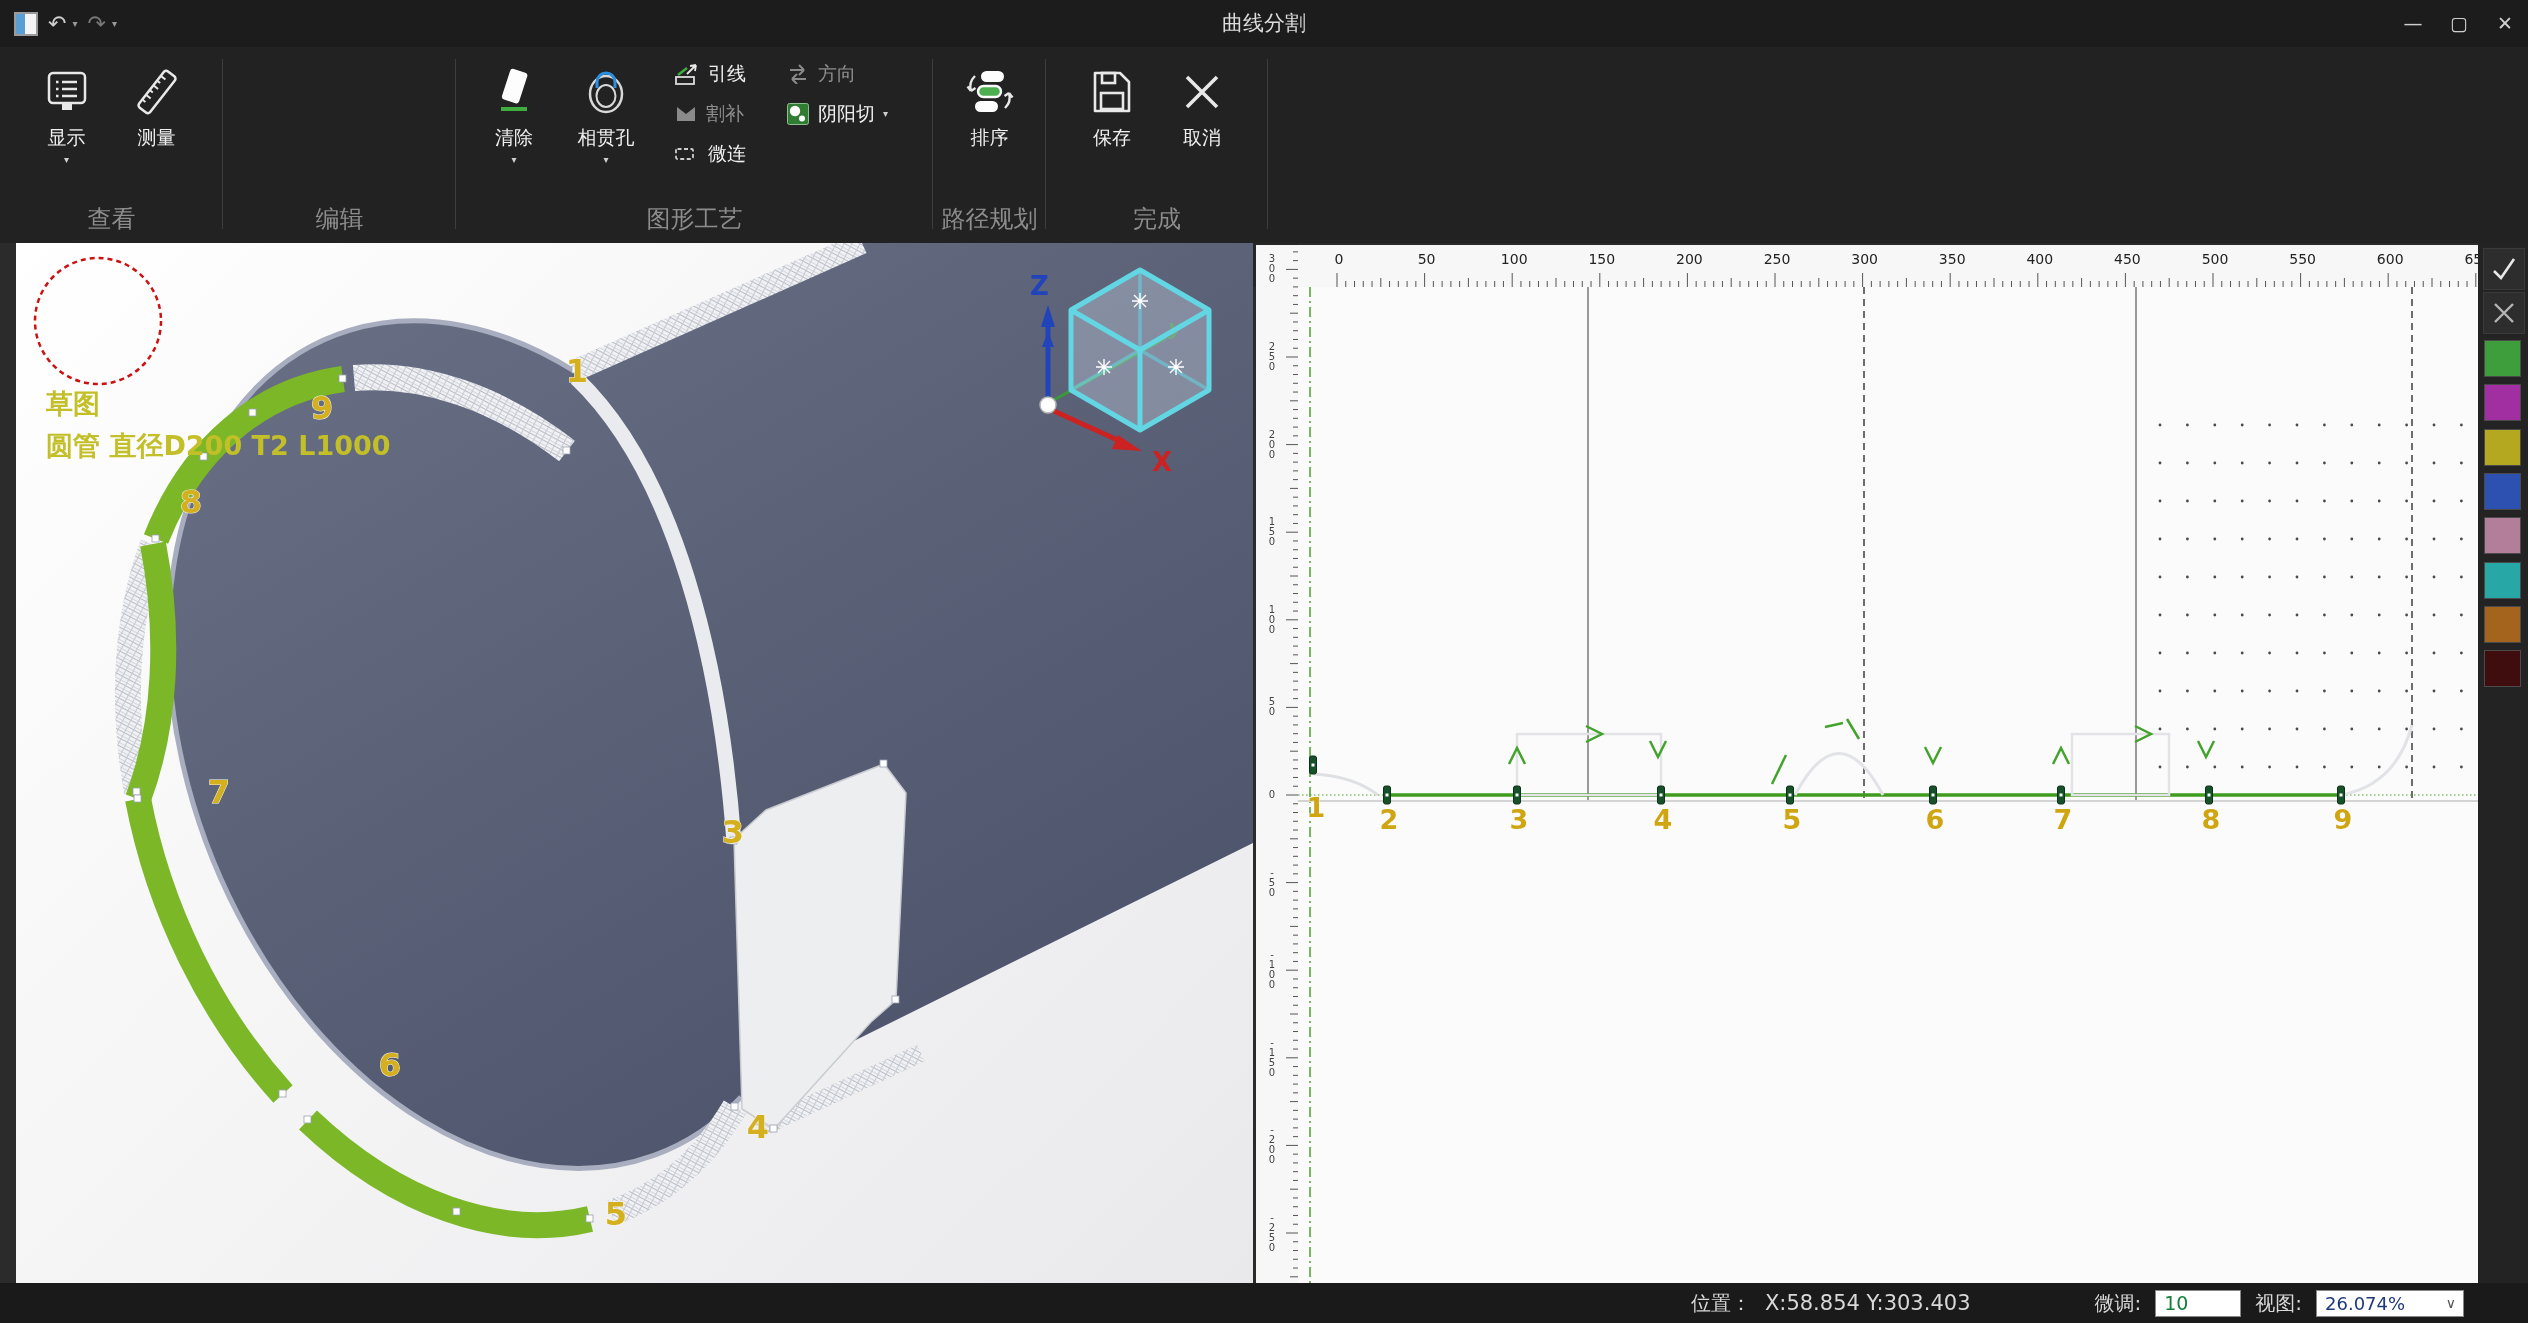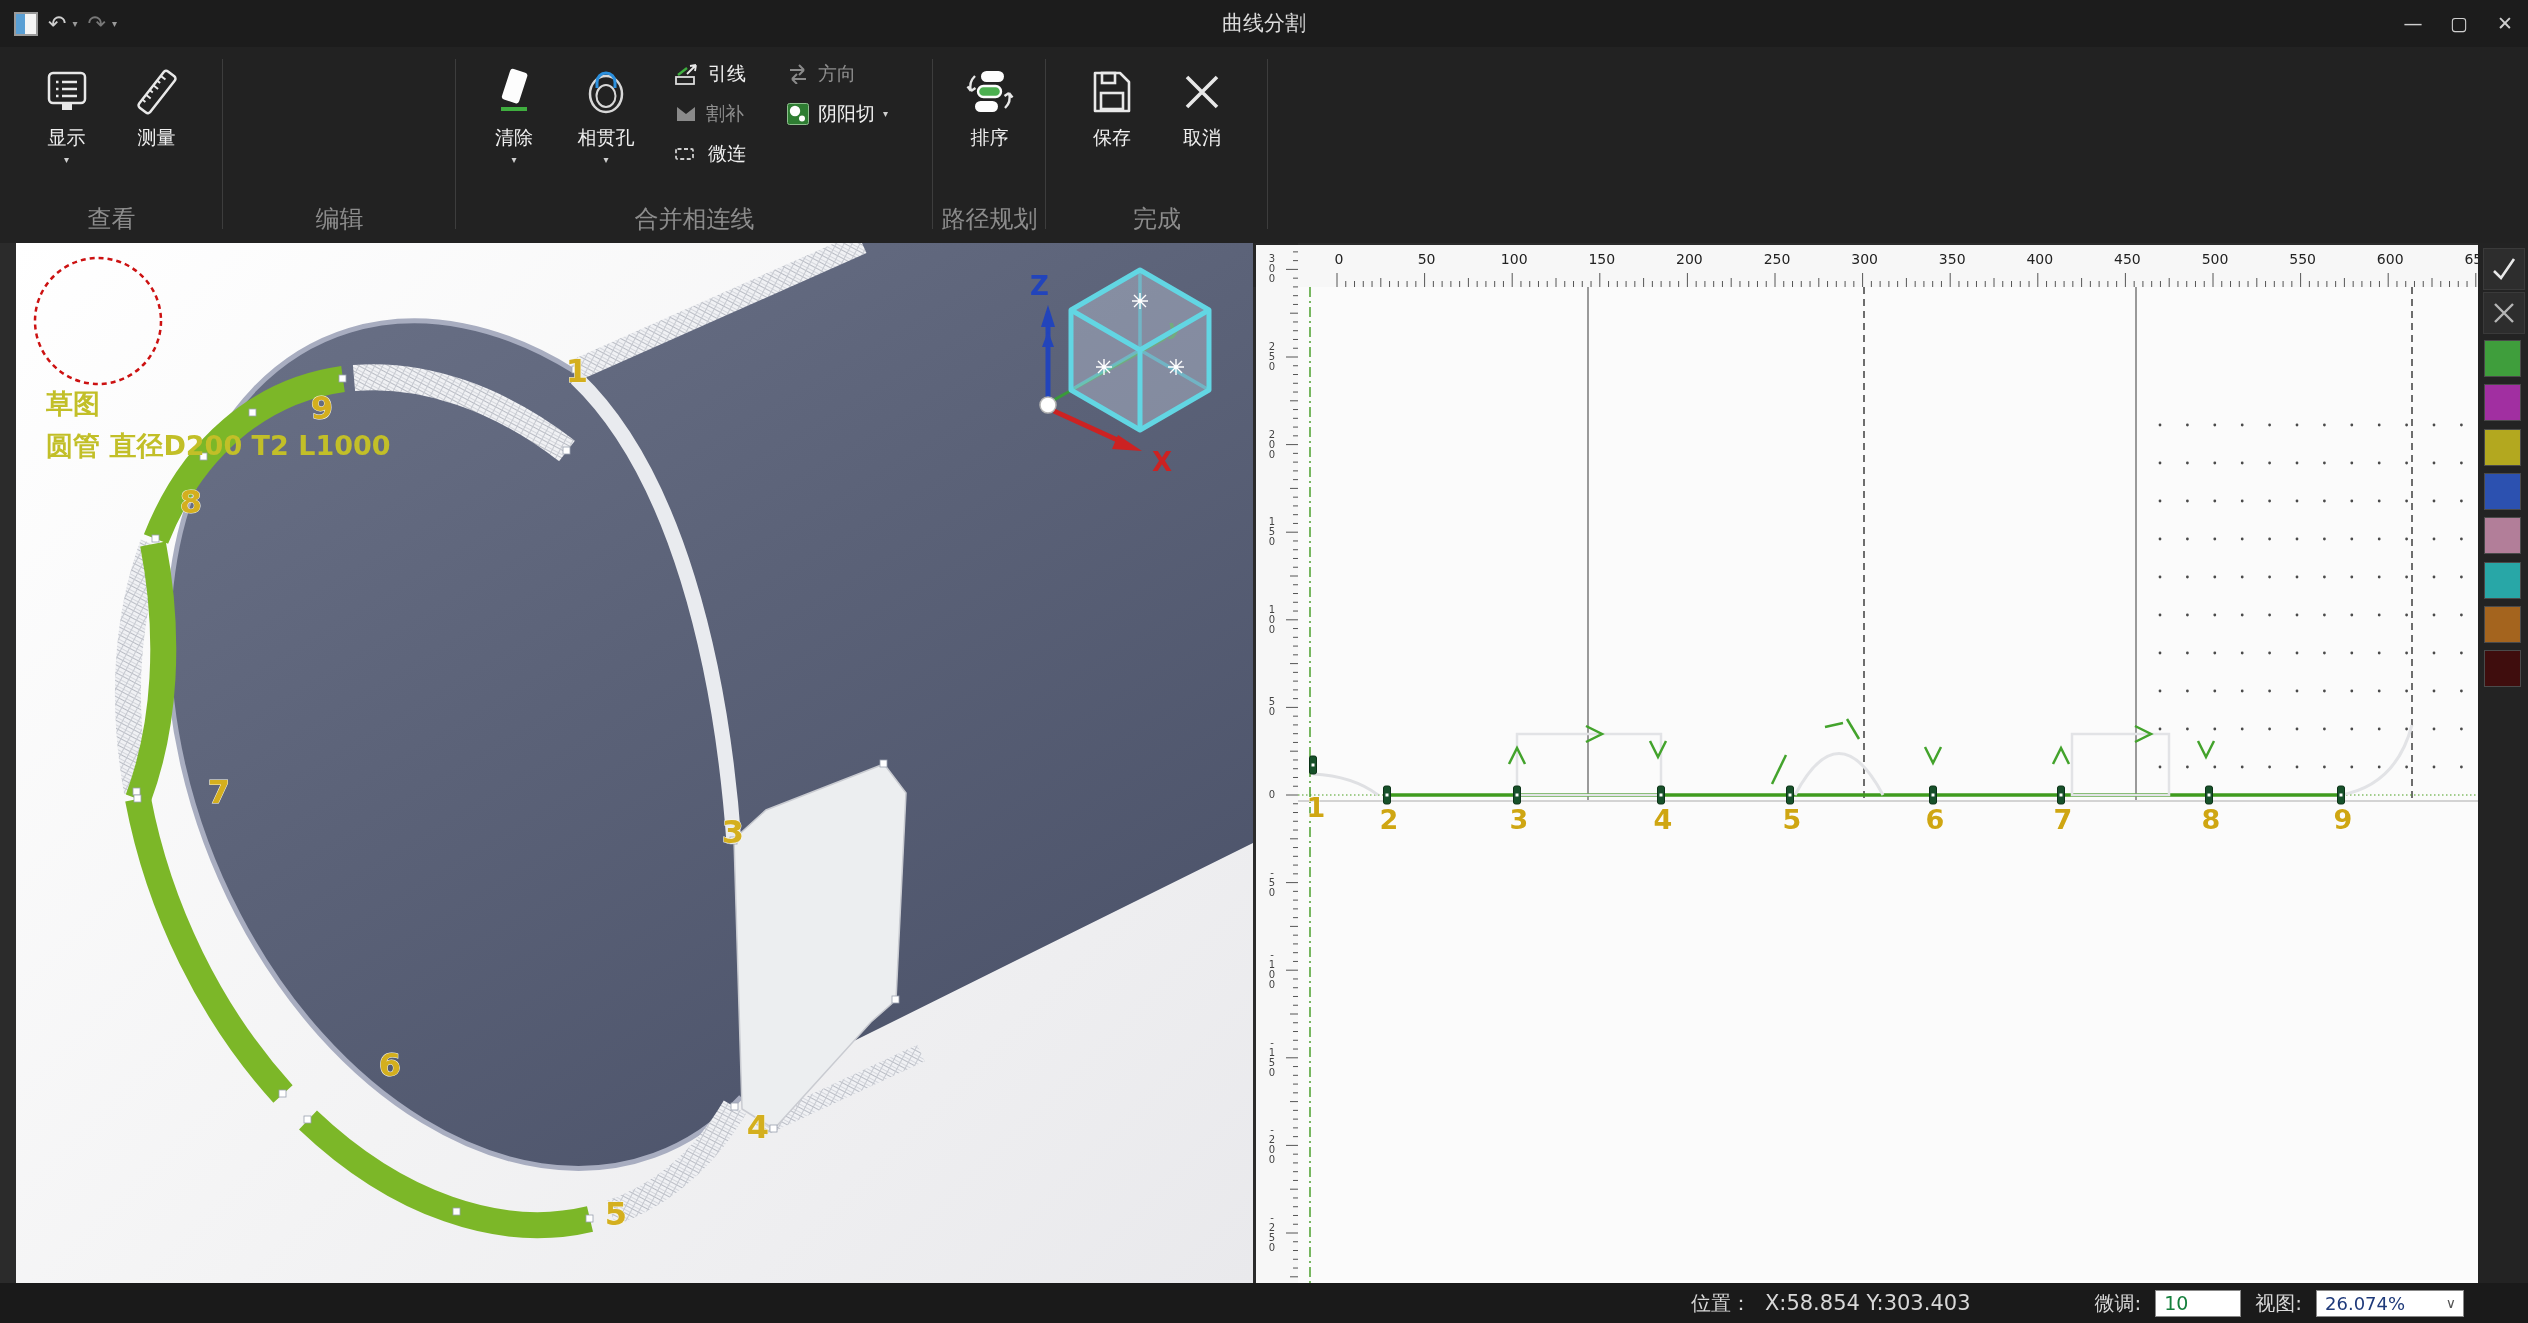--- a/index.html
+++ b/index.html
@@ -159,21 +159,21 @@
       <span>阴阳切</span>
       <span class="caret" style="margin-top:0">▾</span>
     </div>
     <div class="smallbtn" style="left:218px;top:94px">
       <svg width="26" height="20" viewBox="0 0 26 20">
           <rect x="2" y="5" width="17" height="10" rx="1.5" fill="none" stroke="#cfcfcf" stroke-width="1.8" stroke-dasharray="4 2.5"></rect>
         </svg>
       <span>微连</span>
     </div>
 
-    <div class="glabel">合并相连线</div>
+    <div class="glabel">图形工艺</div>
     <div class="gsep"></div>
   </div>
 
   <div class="rgroup" style="left:1046px;width:222px">
     <div class="rbtns">
       <div class="bigbtn">
         <span class="bicon">
           <svg width="48" height="48" viewBox="0 0 48 48">
               <path d="M7 5h25l9 9v29H7z" fill="none" stroke="#e8e8e8" stroke-width="2.6" stroke-linejoin="round"></path>
               <rect x="14" y="5" width="13" height="10" fill="none" stroke="#e8e8e8" stroke-width="2.6"></rect>

